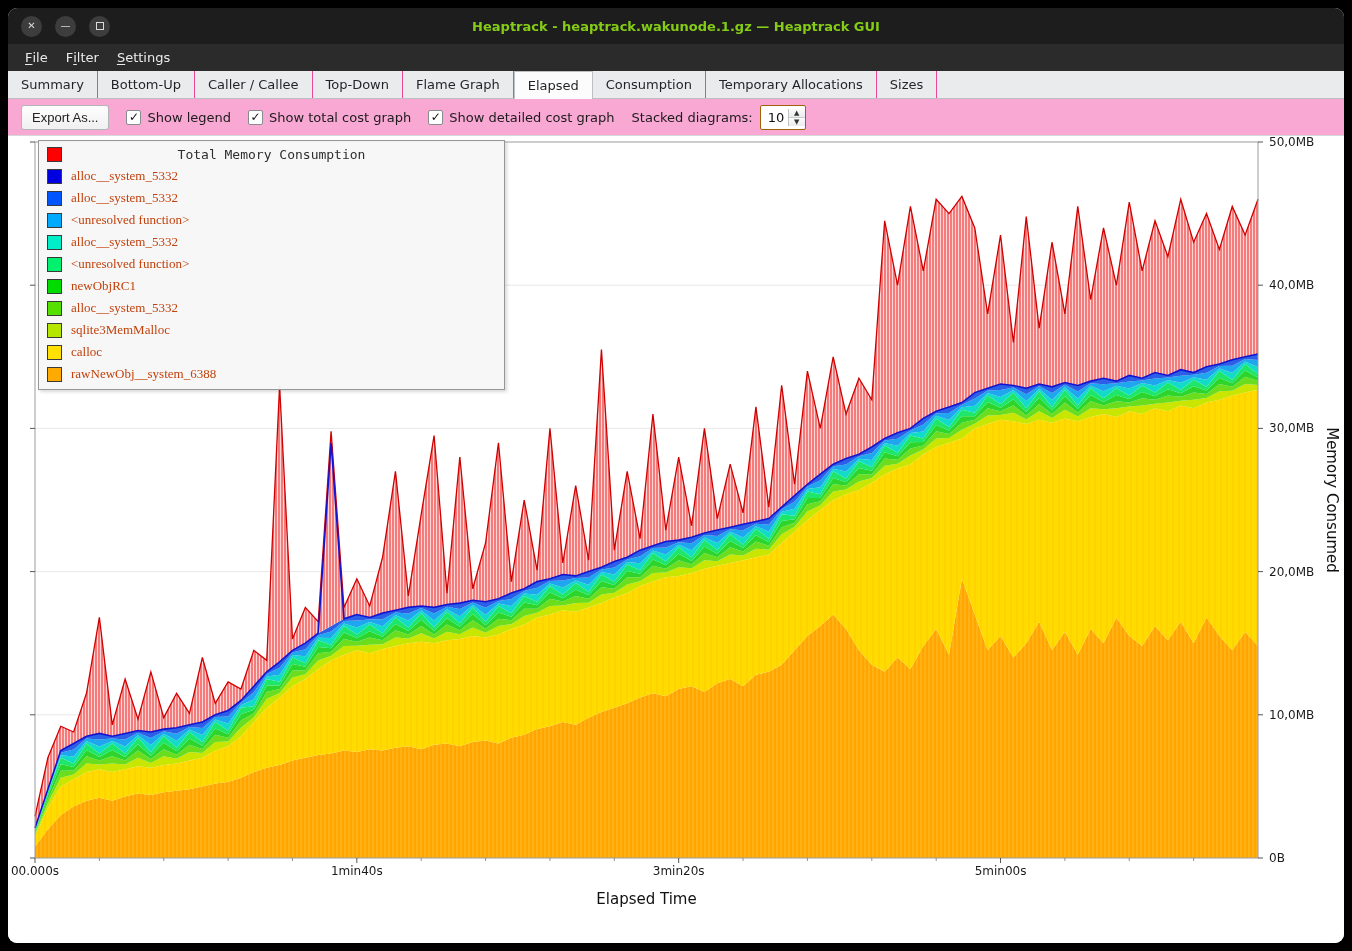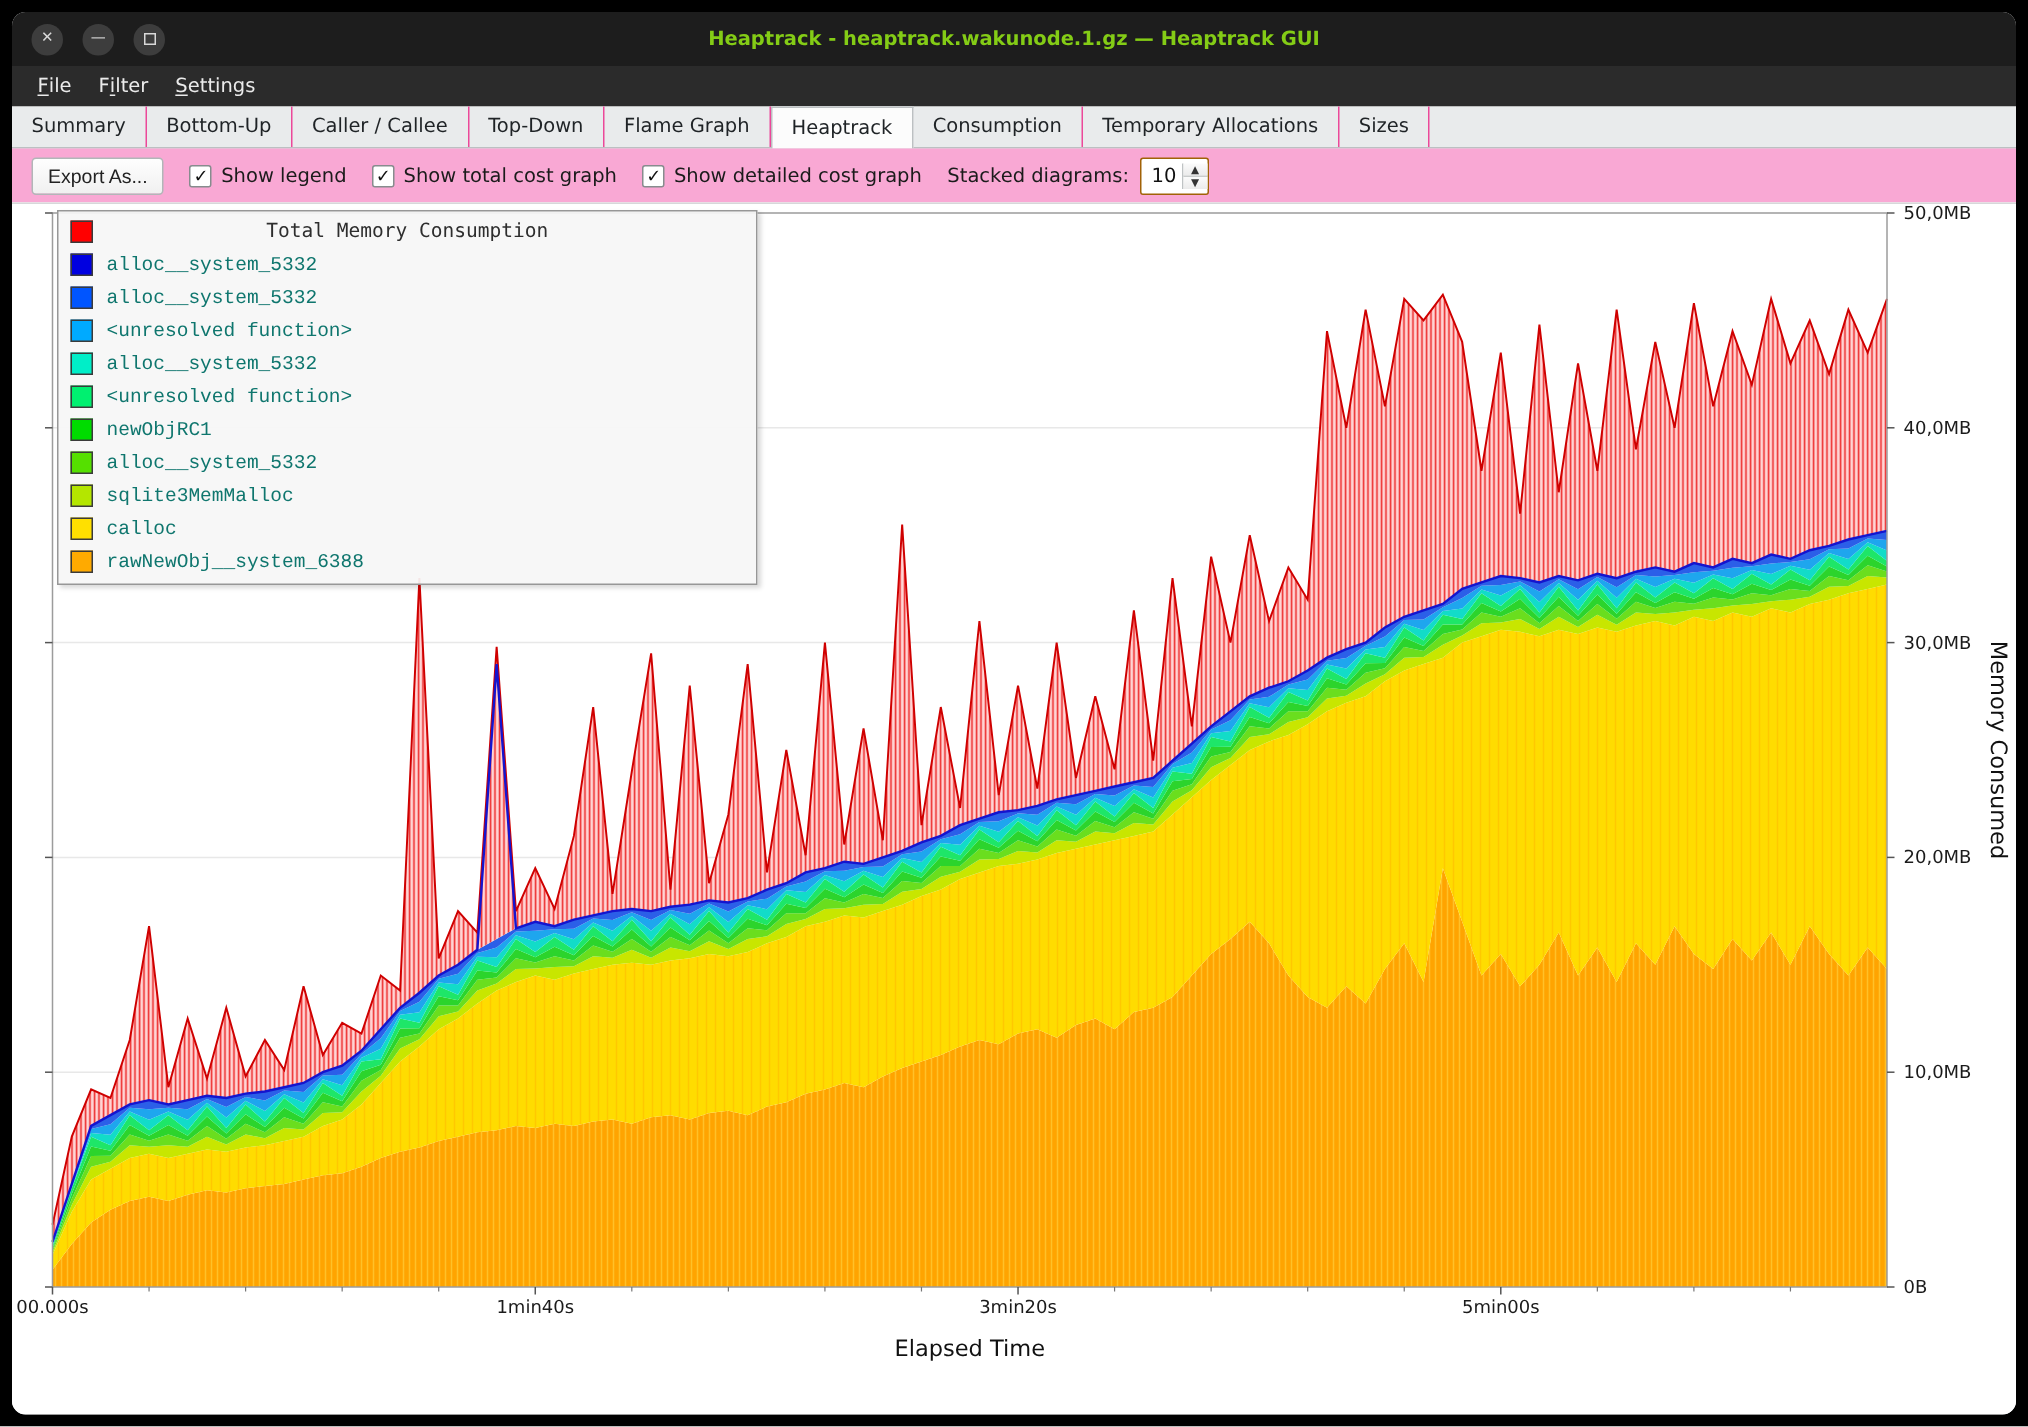--- a/index.html
+++ b/index.html
@@ -52,21 +52,21 @@
   .chartpanel svg { position: absolute; left: 0; top: 0; }
   
   .legend { position: absolute; left: 30px; top: 4px; width: 467px;
             background: rgba(246,246,246,0.93); border: 1px solid #979797;
             box-shadow: 2px 2px 3px rgba(0,0,0,0.15); padding: 2px 0 4px; }
   .legend-title-row { position: relative; display: flex; align-items: center; height: 22px; padding: 0 8px; }
   .legend-title { position: absolute; left: 0; right: 0; text-align: center;
                   font-family: "DejaVu Sans Mono", monospace; font-size: 13px; color: #2e2e2e; }
   .legend-row { display: flex; align-items: center; gap: 9px; height: 22px; padding: 0 8px; }
   .legend-swatch { width: 15px; height: 15px; flex: 0 0 15px; border: 1px solid #3a3a3a; position: relative; z-index: 1; }
-  .legend-label { font-family: Liberation Mono, monospace; font-size: 13px; color: #0f766e; }
+  .legend-label { font-family: Liberation Serif, serif; font-size: 13px; color: #c2410c; }
 </style>
 </head>
 <body>
 
 <div class="screen">
   <div class="window">
 
     <div class="titlebar">
       <div class="win-btns">
         <div class="win-btn">✕</div>
@@ -95,21 +95,21 @@
           <span>ettings</span>
         </div>
       </div>
 
     <div class="tabbar">
         <div class="tab">Summary</div>
         <div class="tab">Bottom-Up</div>
         <div class="tab">Caller / Callee</div>
         <div class="tab">Top-Down</div>
         <div class="tab">Flame Graph</div>
-        <div class="tab active">Heaptrack</div>
+        <div class="tab active">Elapsed</div>
         <div class="tab">Consumption</div>
         <div class="tab">Temporary Allocations</div>
         <div class="tab">Sizes</div>
       </div>
 
     <div class="toolbar">
       <button class="btn">Export As...</button>
       <div class="cb-row">
           <div class="cb">
             <span class="box">✓</span>

